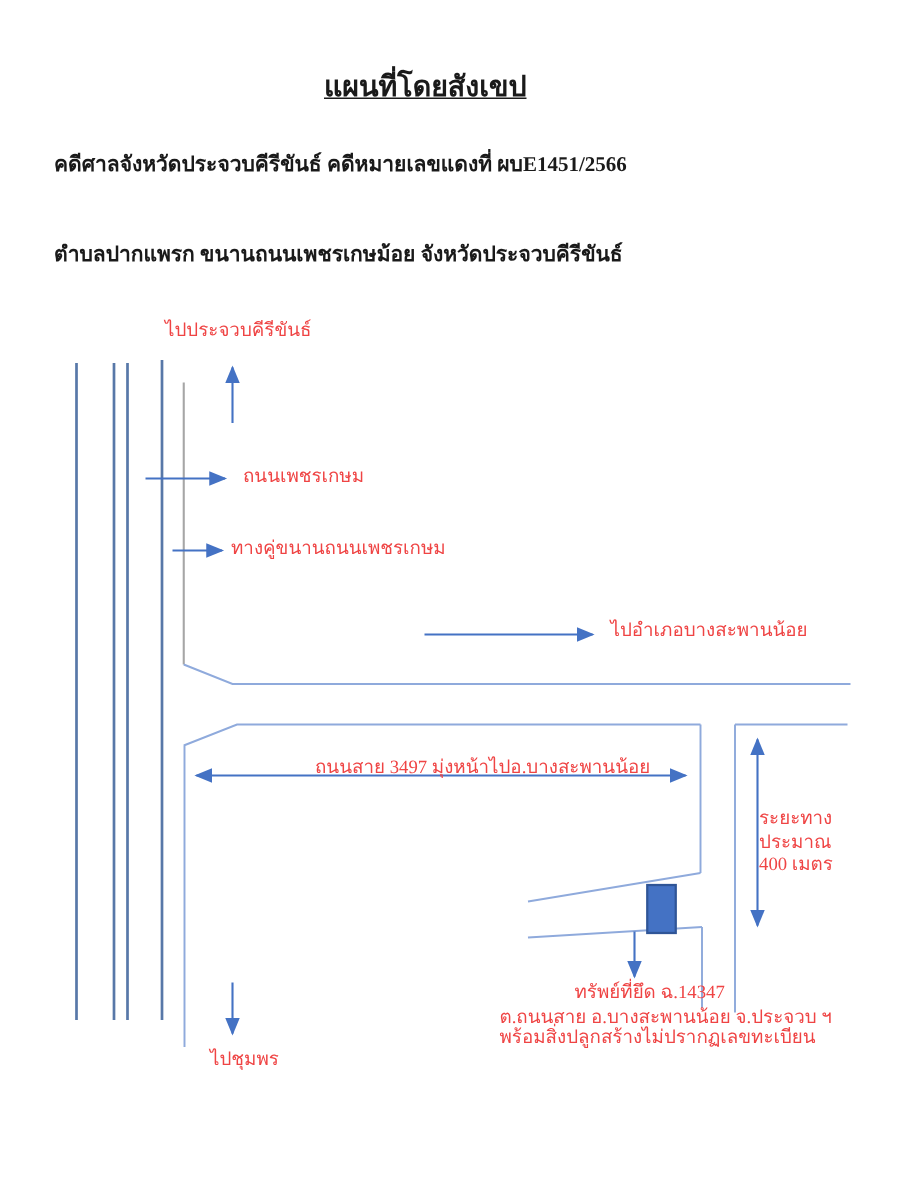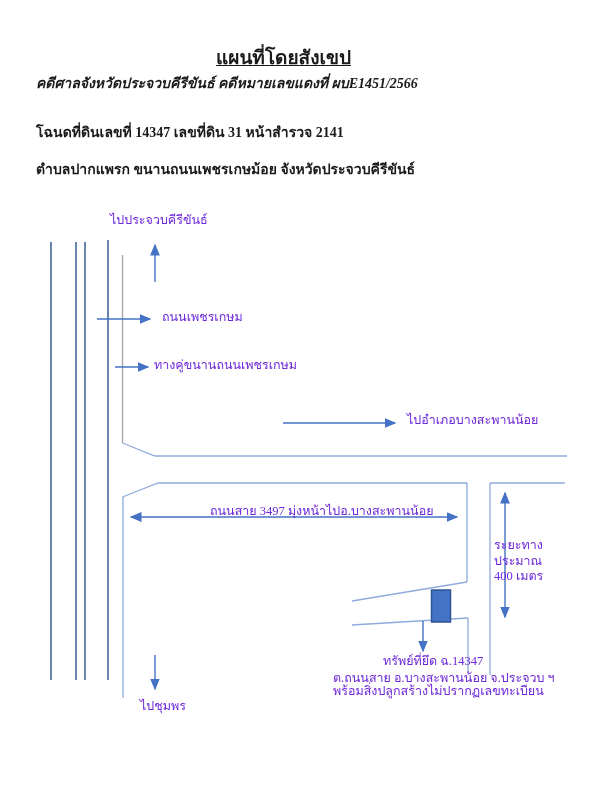--- a/index.html
+++ b/index.html
@@ -22,34 +22,34 @@
   }
   .doc-title{
     position:absolute;left:36px;top:42px;width:495px;
     text-align:center;font-size:19px;font-weight:bold;
   }
   .doc-title span{text-decoration:underline;}
   .doc-line{
     position:absolute;left:36px;
     font-size:14px;font-weight:bold;white-space:nowrap;
   }
-  .doc-line.l1{top:72px;font-style:italic;}
+  .doc-line.l1{top:98px;}
   .doc-line.l2{top:121px;}
   .doc-line.l3{top:158px;}
   .map-label{
-    position:absolute;font-size:12.5px;color:#6d28d9;
+    position:absolute;font-size:12.5px;color:#ef4444;
     white-space:nowrap;line-height:1.25;
   }
   .lbl-to-prachuap{left:110px;top:213px;}
   .lbl-phetkasem{left:162px;top:310px;}
   .lbl-parallel{left:154px;top:358px;}
   .lbl-district{left:407px;top:413px;}
   .lbl-route3497{left:210px;top:456px;margin-top:48px;}
   .lbl-dist34{left:240px;top:496px;}
-  .lbl-dist400{left:478px;top:538px;white-space:normal;width:86px;padding-left:16px;}
+  .lbl-dist400{left:506px;top:538px;white-space:normal;width:86px;}
   .lbl-prop-title{left:383px;top:654px;}
   .lbl-prop-loc{left:333px;top:671px;}
   .lbl-prop-note{left:333px;top:684px;}
   .lbl-chumphon{left:140px;top:699px;}
   svg.map-canvas{position:absolute;left:0;top:0;}
   .v-dark{stroke:var(--c-line-dark);stroke-width:1.8;fill:none;}
   .v-gray{stroke:var(--c-line-gray);stroke-width:1.4;fill:none;}
   .road{stroke:var(--c-road-light);stroke-width:1.3;fill:none;}
   .arrow{stroke:var(--c-arrow);stroke-width:1.4;fill:none;}
   .ah{fill:var(--c-arrow);}
@@ -57,21 +57,20 @@
 </style>
 </head>
 <body>
 
 <div class="page">
 
   <div class="doc-title">
     <span>แผนที่โดยสังเขป</span>
   </div>
   <div class="doc-line l1">คดีศาลจังหวัดประจวบคีรีขันธ์ คดีหมายเลขแดงที่ ผบE1451/2566</div>
-  <div class="doc-line l2">โฉนดที่ดินเลขที่ 14347 เลขที่ดิน 31 หน้าสำรวจ 2141</div>
   <div class="doc-line l3">ตำบลปากแพรก ขนานถนนเพชรเกษม้อย จังหวัดประจวบคีรีขันธ์</div>
 
   <svg class="map-canvas" width="603" height="800" viewBox="0 0 603 800" xmlns="http://www.w3.org/2000/svg">
     <defs>
       <marker id="ah-end" markerWidth="9" markerHeight="7" refX="7.5" refY="3.5" orient="auto">
         <path class="ah" d="M0,0 L8.5,3.5 L0,7 Z"></path>
       </marker>
       <marker id="ah-start" markerWidth="9" markerHeight="7" refX="7.5" refY="3.5" orient="auto-start-reverse">
         <path class="ah" d="M0,0 L8.5,3.5 L0,7 Z"></path>
       </marker>

